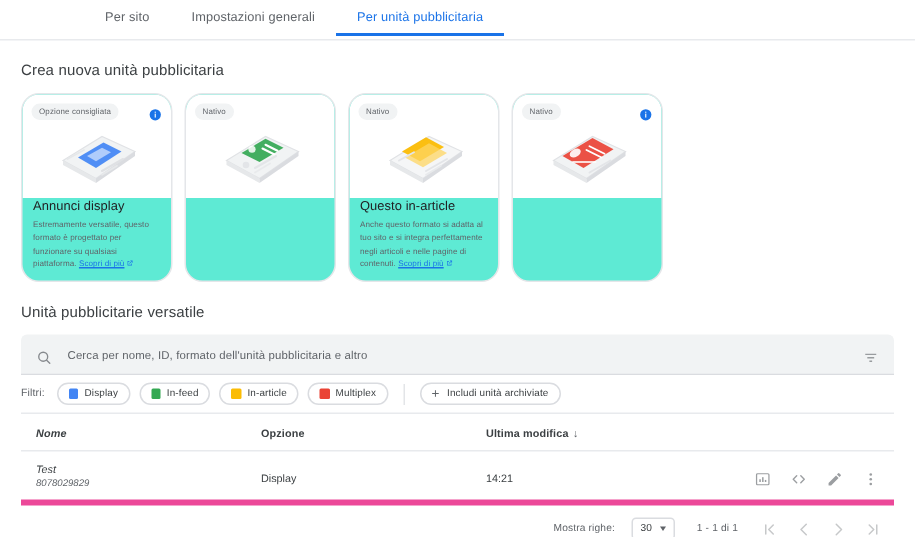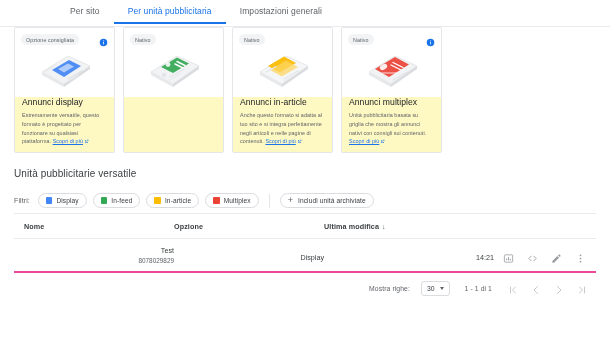--- a/index.html
+++ b/index.html
@@ -51,22 +51,22 @@
 
   
   .cards {
     display: flex;
     gap: 8px;
   }
   .card {
     width: 101px;
     height: 126px;
     border: 1px solid #e4e6e9;
-    border-radius: 2px;
-    background: #fef9c3;
+    border-radius: 12px;
+    background: #5eead4;
     position: relative;
     overflow: hidden;
     cursor: pointer;
     flex: 0 0 auto;
   }
   .card-top {
     height: 69px;
     position: relative;
     background: #fff;
   }
@@ -168,25 +168,25 @@
   .chip-plus { font-size: 9px; color: #5f6368; line-height: 1; margin-right: 1px; }
 
   
   table { width: 100%; border-collapse: collapse; table-layout: fixed; }
   th {
     font-size: 7.2px; font-weight: bold; color: #3c4043;
     text-align: left; padding: 8px 0 7px 0;
     letter-spacing: .1px;
   }
   td { padding: 7px 0; vertical-align: middle; }
-  .col-name { width: 160px; padding-left: 10px; }
+  .col-name { width: 160px; padding-left: 10px; font-style: italic; }
   .col-format { width: 150px; }
   .col-mod { width: 170px; }
   .col-actions { text-align: right; padding-right: 10px; }
-  tbody tr { border-top: 1px solid #e8eaed; border-bottom: 2px solid #ec4899; text-align: right; }
+  tbody tr { border-top: 1px solid #e8eaed; border-bottom: 4px solid #ec4899; }
   .cell-name { font-size: 7.2px; color: #3c4043; line-height: 1.45; }
   .cell-id { font-size: 6.4px; color: #5f6368; }
   .cell-txt { font-size: 7.2px; color: #3c4043; }
   .sort-arrow { font-size: 7px; margin-left: 3px; color: #5f6368; }
   .actions { display: flex; align-items: center; justify-content: flex-end; gap: 13px; }
   .act { width: 11px; height: 11px; opacity: .62; cursor: pointer; }
 
   
   .pager {
     display: flex; align-items: center; justify-content: flex-end;
@@ -206,26 +206,27 @@
   }
   .caret { width: 0; height: 0; border-left: 2.6px solid transparent; border-right: 2.6px solid transparent; border-top: 3.2px solid #5f6368; }
   .range { font-size: 6.8px; color: #5f6368; margin: 0 4px; letter-spacing: .1px; }
   .pg-btn { width: 12px; height: 12px; opacity: .35; cursor: pointer; }
 </style>
 </head>
 <body>
 
 <div class="tabbar">
   <div class="tab">Per sito</div>
+  <div class="tab">Impostazioni generali</div>
   <div class="tab active">Per unità pubblicitaria</div>
-  <div class="tab">Impostazioni generali</div>
 </div>
 
 <div class="page">
 
+  <div class="section-title">Crea nuova unità pubblicitaria</div>
 
   <div class="cards">
 
     <div class="card">
       <div class="card-top">
         <div class="badge">Opzione consigliata</div>
         <span class="info-icon">
           <svg viewBox="0 0 24 24" width="9" height="9">
               <circle cx="12" cy="12" r="10" fill="#1a73e8"></circle>
               <rect x="11" y="10" width="2" height="7" fill="#fff"></rect>
@@ -292,21 +293,21 @@
               <path d="M22 22 L38 12.5 L50 19 L34 28.5 Z" fill="#fbbc04" opacity="0.95"></path>
               <path d="M24 26 L40 16.5 L52 23 L36 32.5 Z" fill="#fdd663" opacity="0.75"></path>
               <path d="M20 28 L30 22.5" stroke="#e3e5e8" stroke-width="1.3" stroke-linecap="round"></path>
               <path d="M38 35 L52 27" stroke="#e3e5e8" stroke-width="1.3" stroke-linecap="round"></path>
               <path d="M38 37.5 L48 31.5" stroke="#e8eaec" stroke-width="1.2" stroke-linecap="round"></path>
             </g>
           </svg>
         </div>
       </div>
       <div class="card-body">
-        <div class="card-title">Annunci in-article</div>
+        <div class="card-title">Questo in-article</div>
         <div class="card-desc"><span>Anche questo formato si adatta al tuo sito e si integra perfettamente negli articoli e nelle pagine di contenuti.</span>
           <a class="card-link">Scopri di più</a><span class="ext-ico"><svg width="5" height="5" viewBox="0 0 24 24">
                 <path d="M5 5h6v2H7v10h10v-4h2v6H5z" fill="#1a73e8"></path>
                 <path d="M14 3h7v7h-2V6.4l-7.3 7.3-1.4-1.4L17.6 5H14z" fill="#1a73e8"></path>
               </svg></span>
         </div>
       </div>
     </div>
 
     <div class="card">
@@ -328,35 +329,40 @@
               <path d="M20 25 L40 13 L54 20.5 L34 33 Z" fill="#ea4335" opacity="0.92"></path>
               <ellipse cx="28.5" cy="23" rx="4" ry="2.6" fill="#ffffff" opacity="0.9" transform="rotate(-31 28.5 23)"></ellipse>
               <path d="M38 18.5 L48 23.5" stroke="#ffffff" stroke-width="1.3" stroke-linecap="round"></path>
               <path d="M36 21 L46 26" stroke="#ffffff" stroke-width="1.3" stroke-linecap="round"></path>
               <path d="M27 29 L42 29" stroke="#ffffff" stroke-width="1.2" stroke-linecap="round" opacity="0.8"></path>
               <path d="M38 36 L52 28" stroke="#e3e5e8" stroke-width="1.3" stroke-linecap="round"></path>
             </g>
           </svg>
         </div>
       </div>
-      <div class="card-body">
-        <div class="card-title">Annunci multiplex</div>
-        <div class="card-desc"><span>Unità pubblicitaria basata su griglia che mostra gli annunci nativi con consigli sui contenuti.</span>
-          <a class="card-link">Scopri di più</a><span class="ext-ico"><svg width="5" height="5" viewBox="0 0 24 24">
-                <path d="M5 5h6v2H7v10h10v-4h2v6H5z" fill="#1a73e8"></path>
-                <path d="M14 3h7v7h-2V6.4l-7.3 7.3-1.4-1.4L17.6 5H14z" fill="#1a73e8"></path>
-              </svg></span>
-        </div>
-      </div>
     </div>
 
   </div>
 
   <div class="section-title">Unità pubblicitarie versatile</div>
 
+  <div class="search">
+    <span class="search-ico">
+      <svg viewBox="0 0 24 24" width="11" height="11">
+          <path fill="none" stroke="#5f6368" stroke-width="2" d="M10.5 4a6.5 6.5 0 1 0 0 13 6.5 6.5 0 0 0 0-13z"></path>
+          <path stroke="#5f6368" stroke-width="2" stroke-linecap="round" d="M15.5 15.5 L20 20"></path>
+        </svg>
+    </span>
+    <input class="search-input" value="" placeholder="Cerca per nome, ID, formato dell'unità pubblicitaria e altro" style="">
+    <span class="filter-ico">
+      <svg viewBox="0 0 24 24" width="11" height="11">
+          <path fill="#5f6368" d="M4 6h16v2H4zM7 11h10v2H7zM10 16h4v2h-4z"></path>
+        </svg>
+    </span>
+  </div>
 
   <div class="filters">
     <span class="filters-label">Filtri:</span>
 
     <div class="chip">
       <span class="chip-sq" style="background:#4285f4"></span>
       <span>Display</span>
     </div>
     <div class="chip">
       <span class="chip-sq" style="background:#34a853"></span>

